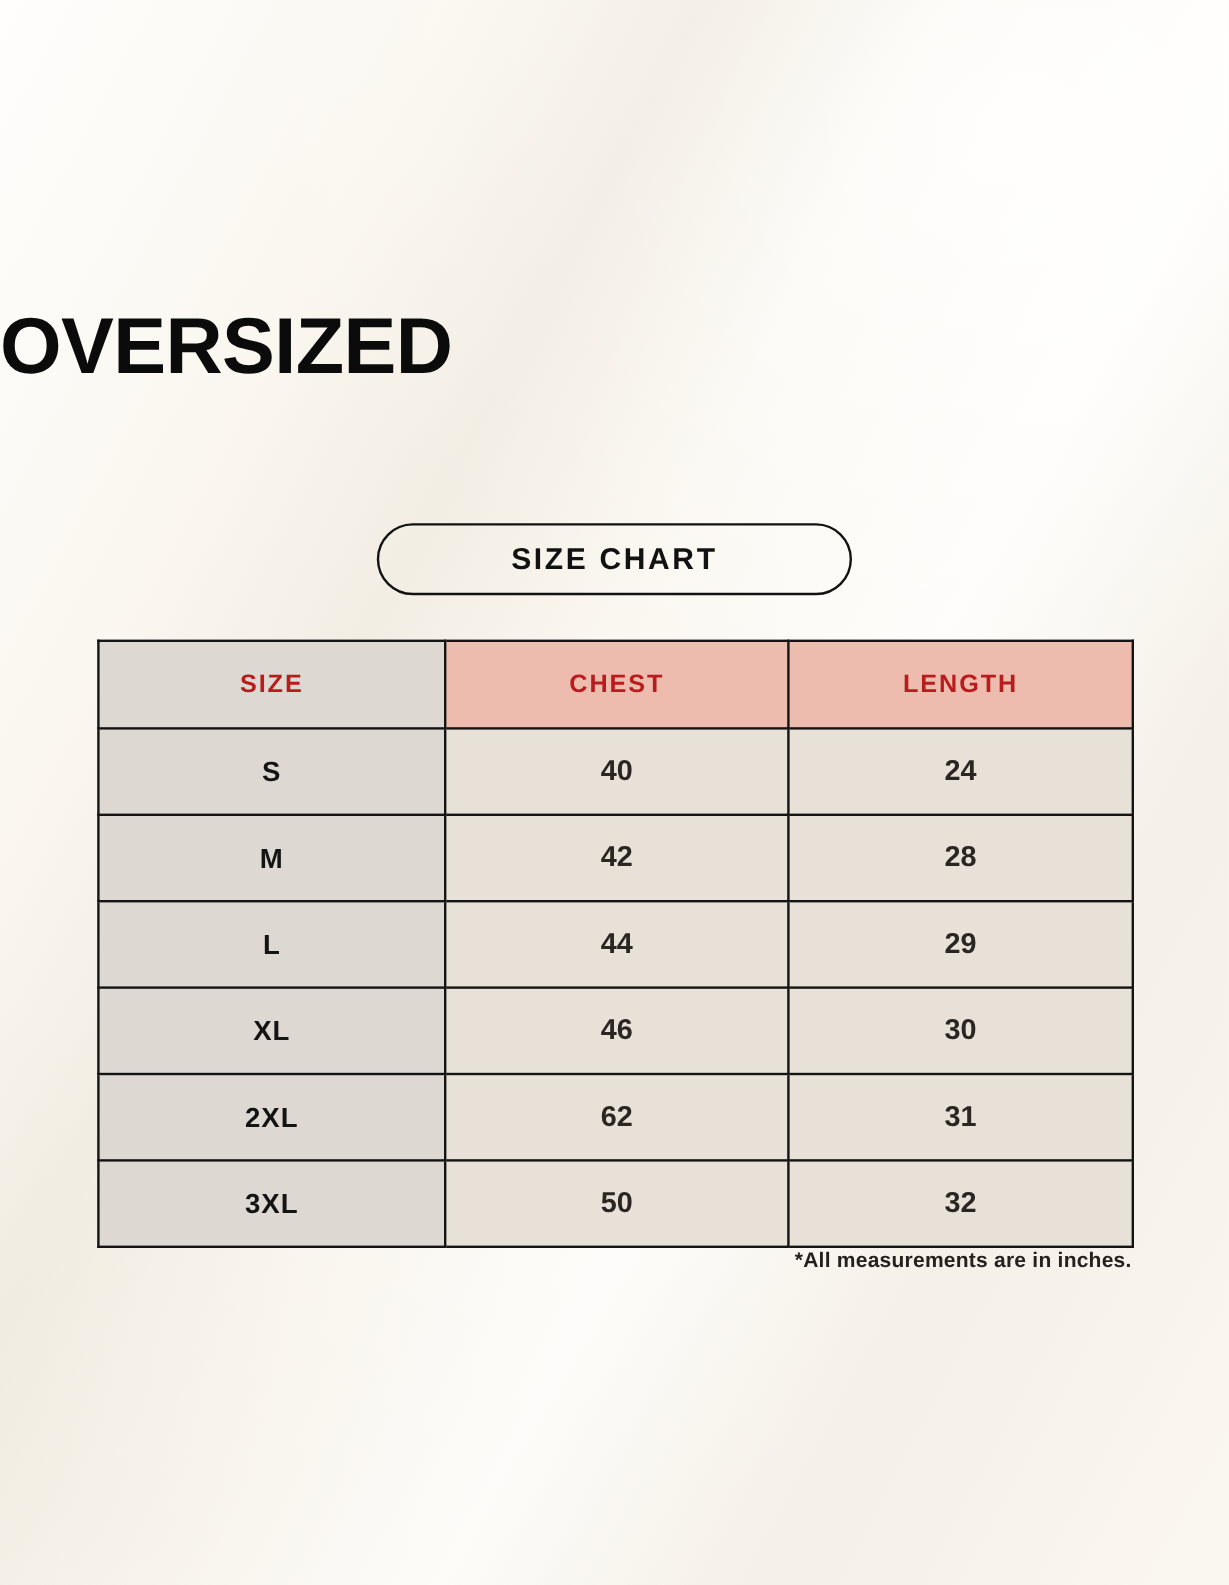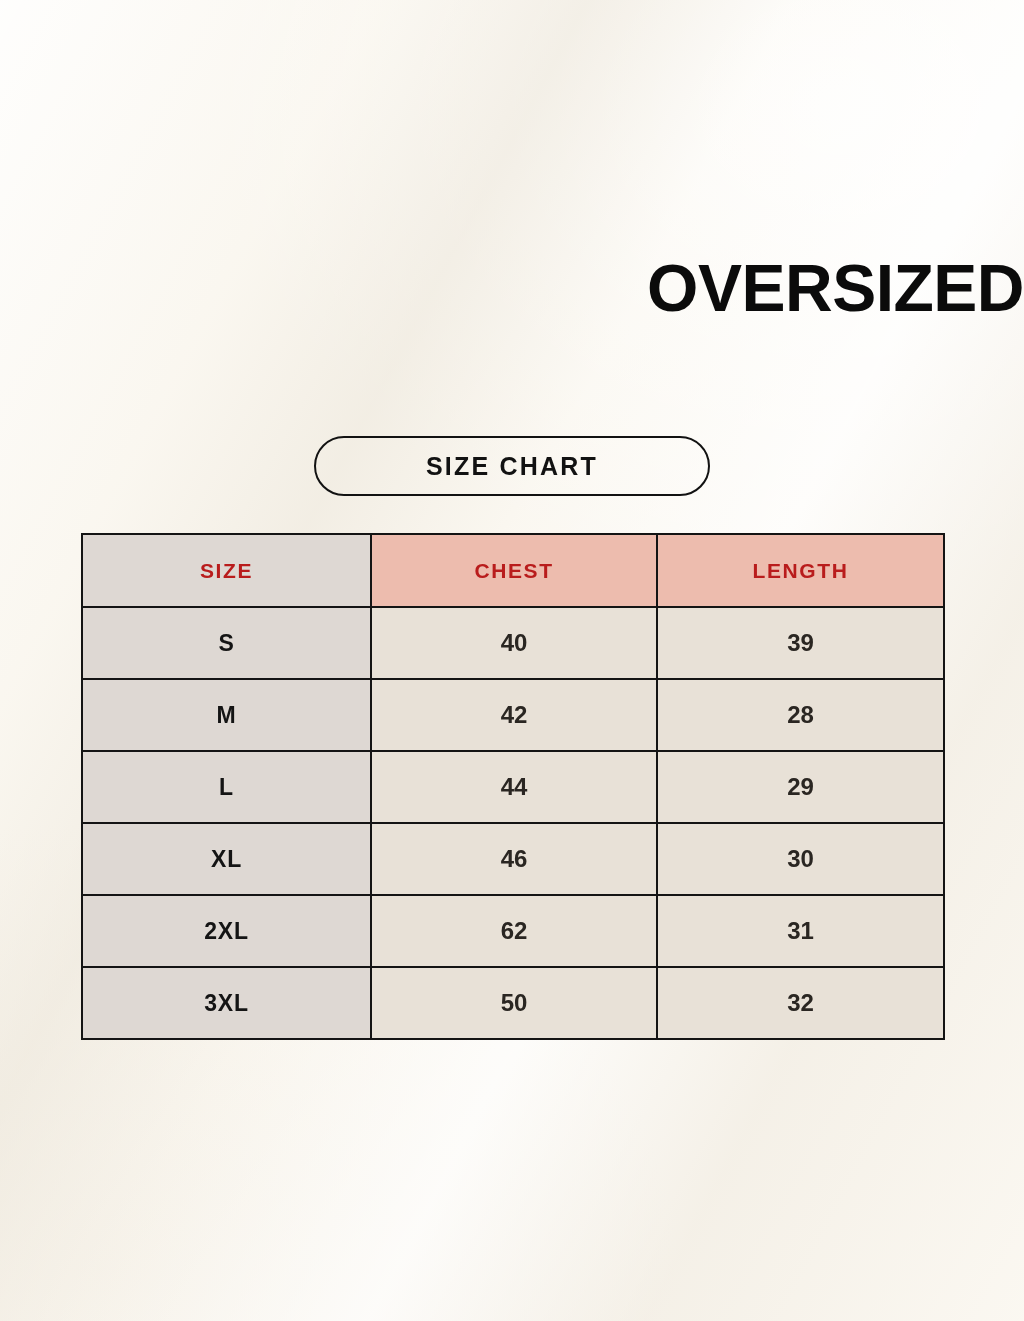--- a/index.html
+++ b/index.html
@@ -41,21 +41,21 @@
     height: 1321px;
     z-index: 2;
   }
 
   
   #title-block {
     position: absolute;
     left: 0;
     top: 258px;
     width: 1024px;
-    text-align: right;
+    text-align: left;
   }
   .title-line {
     font-size: 66px;
     font-weight: 700;
     line-height: 0.93;
     letter-spacing: -0.5px;
     color: #0b0b0b;
     white-space: nowrap;
   }
 
@@ -171,21 +171,21 @@
         <tr>
           <th class="head-size">SIZE</th>
           <th class="head-metric">CHEST</th>
           <th class="head-metric">LENGTH</th>
         </tr>
       </thead>
       <tbody>
         <tr>
           <td class="cell-size">S</td>
           <td class="cell-value">40</td>
-          <td class="cell-value">39</td>
+          <td class="cell-value">24</td>
         </tr>
         <tr>
           <td class="cell-size">M</td>
           <td class="cell-value">42</td>
           <td class="cell-value">28</td>
         </tr>
         <tr>
           <td class="cell-size">L</td>
           <td class="cell-value">44</td>
           <td class="cell-value">29</td>
@@ -202,14 +202,15 @@
         </tr>
         <tr>
           <td class="cell-size">3XL</td>
           <td class="cell-value">50</td>
           <td class="cell-value">32</td>
         </tr>
       </tbody>
     </table>
   </div>
 
+  <div id="footnote">*All measurements are in inches.</div>
 
 </div>
 
 </body></html>

